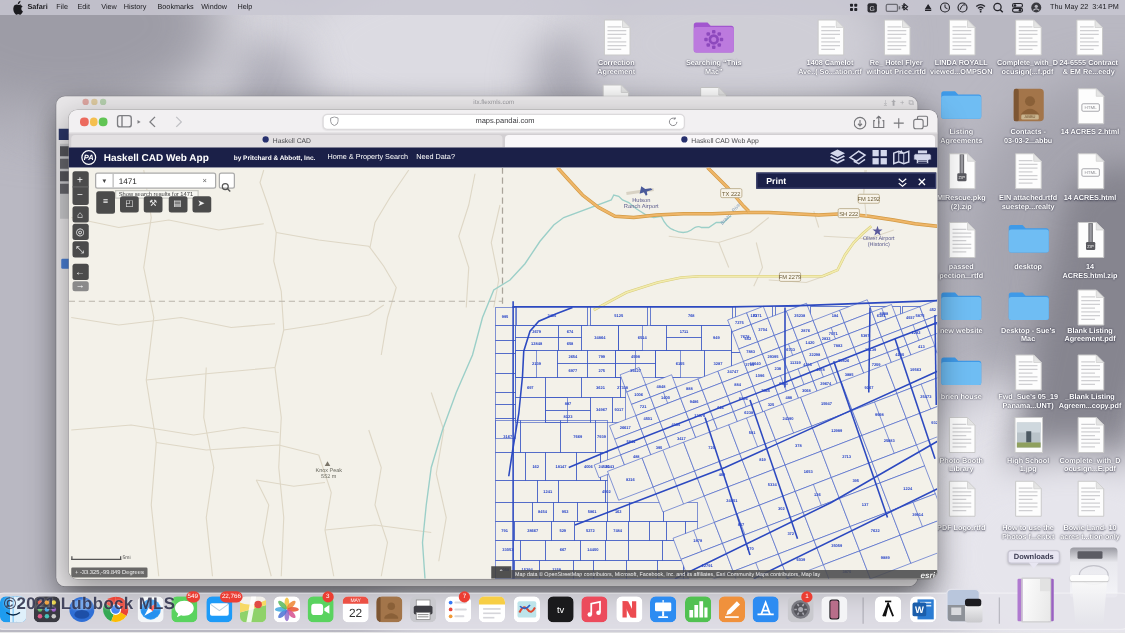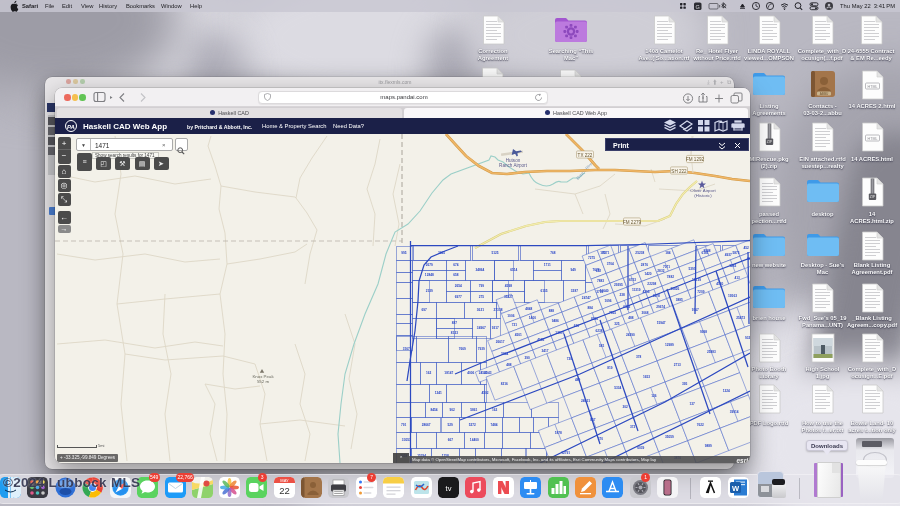--- a/index.html
+++ b/index.html
@@ -1127,21 +1127,21 @@
 <div style="position:absolute;left:770px;top:483px;width:14px;height:15px;background:linear-gradient(#f2f2f4,#c9c9cc);border-radius:2px;"></div>
       <div style="position:absolute;left:770px;top:479px;width:13px;height:6px;background:#1c1c20;border-radius:2px;"></div>
 <div style="position:absolute;left:797px;top:478px;width:1px;height:21px;background:rgba(60,60,70,0.25);"></div>
 <div style="position:absolute;left:812px;top:463px;width:5px;height:34px;background:#b07ad0;border-radius:1px;"></div>
 <div style="position:absolute;left:836px;top:463px;width:5px;height:34px;background:#9a62c2;border-radius:1px;"></div>
 <div style="position:absolute;left:815px;top:462px;width:24px;height:36px;background:linear-gradient(100deg,#fdfdfd,#e8e8e8);border:0.5px solid #cfcfcf;border-radius:1px;"></div>
 <div style="position:absolute;left:830px;top:463px;width:8px;height:10px;background:#e2e2e2;"></div>
 <div style="position:absolute;left:855px;top:462px;width:29px;height:38px;background:linear-gradient(#fafafa,#e4e4ea);clip-path:polygon(0% 0%,100% 0%,88% 100%,12% 100%);opacity:0.92;border-radius:2px;"></div>
 <div style="position:absolute;left:854px;top:460px;width:31px;height:5px;background:#fdfdfd;border-radius:2px;box-shadow:0 0.5px 1px rgba(0,0,0,0.25);"></div>
 </div>
-<div id="wm">©2024 Lubbock MLS</div>
+<div id="wm">©2021 Lubbock MLS</div>
 <div id="menubar">
 <svg width="14" height="12" style="position:absolute;left:8px;top:0px;" viewBox="0 0 14 12">
         <path d="M7.6 2.6 c0.5 -0.7 0.9 -1.2 0.8 -1.9 c-0.6 0.1 -1.2 0.45 -1.6 0.95 c-0.35 0.45 -0.65 1.1 -0.55 1.8 c0.6 0 1 -0.3 1.35 -0.85 Z M8.9 3.6 c-0.85 0 -1.4 0.45 -1.85 0.45 c-0.5 0 -1.05 -0.42 -1.75 -0.42 c-0.9 0 -1.85 0.55 -2.3 1.5 c-0.8 1.6 -0.2 4 0.6 5.3 c0.4 0.63 0.85 1.35 1.5 1.32 c0.6 -0.03 0.82 -0.4 1.55 -0.4 c0.72 0 0.92 0.4 1.55 0.38 c0.65 -0.02 1.06 -0.65 1.45 -1.28 c0.44 -0.73 0.63 -1.44 0.64 -1.47 c-0.02 -0.01 -1.24 -0.5 -1.25 -1.95 c-0.01 -1.22 0.97 -1.8 1.02 -1.83 c-0.56 -0.85 -1.43 -0.94 -1.73 -0.96 Z" fill="#1b1b1f"></path>
       </svg>
 <span style="position:absolute;left:22px;top:3px;font-weight:bold;">Safari</span>
 <span style="position:absolute;left:45px;top:3px;">File</span>
 <span style="position:absolute;left:62px;top:3px;">Edit</span>
 <span style="position:absolute;left:81px;top:3px;">View</span>
 <span style="position:absolute;left:99px;top:3px;">History</span>
 <span style="position:absolute;left:126px;top:3px;">Bookmarks</span>

